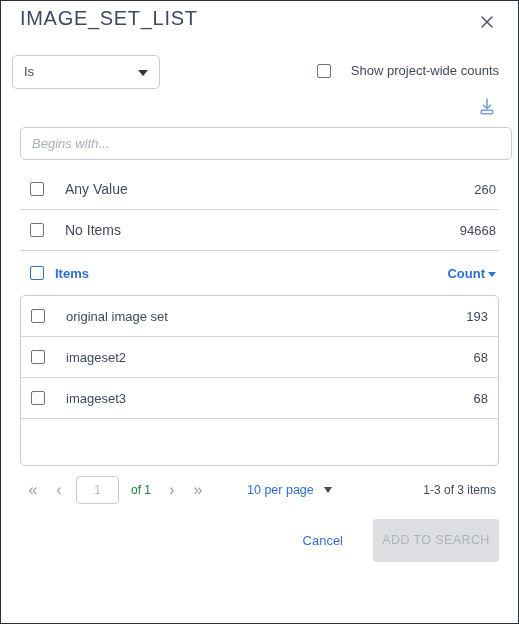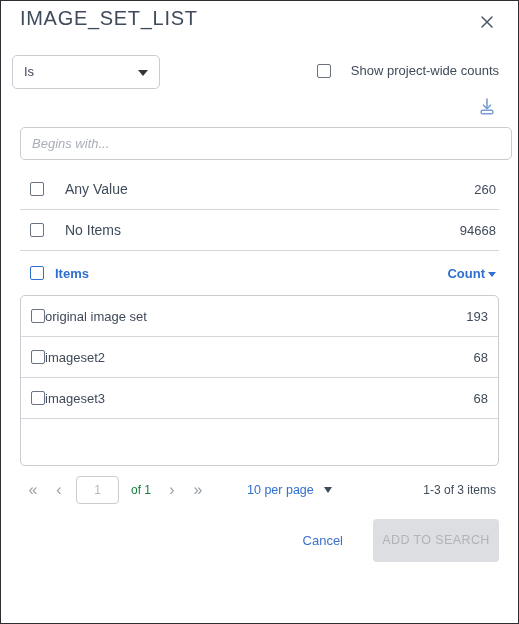--- a/index.html
+++ b/index.html
@@ -234,20 +234,21 @@
   .list-row {
     position: relative;
     height: 40px;
     display: flex;
     align-items: center;
     border-bottom: 1px solid #d4d7dc;
     cursor: pointer;
   }
   .list-row .cb { margin-left: 10px; }
   .list-label {
+    margin-left: 21px;
     font-size: 13px;
     color: #3f4a5a;
   }
   .list-count {
     position: absolute;
     right: 10px;
     font-size: 13px;
     color: #3f4a5a;
   }
 

